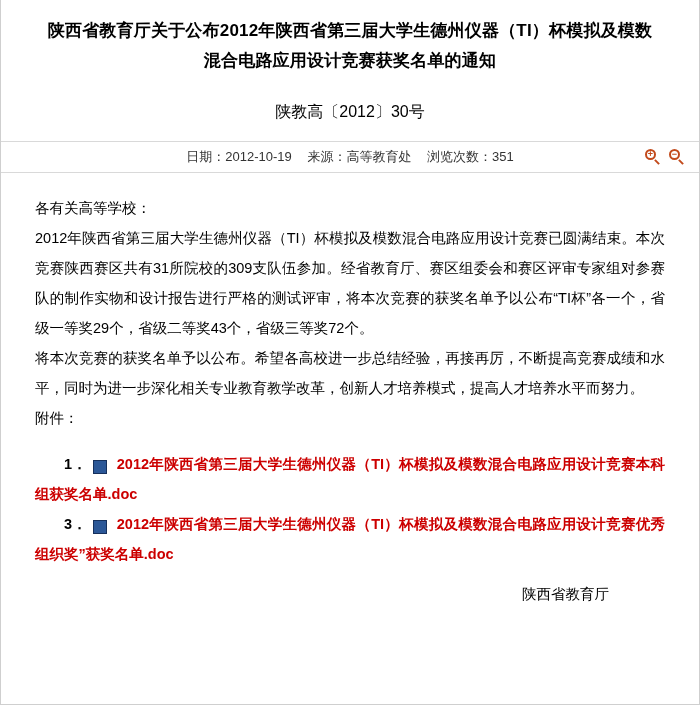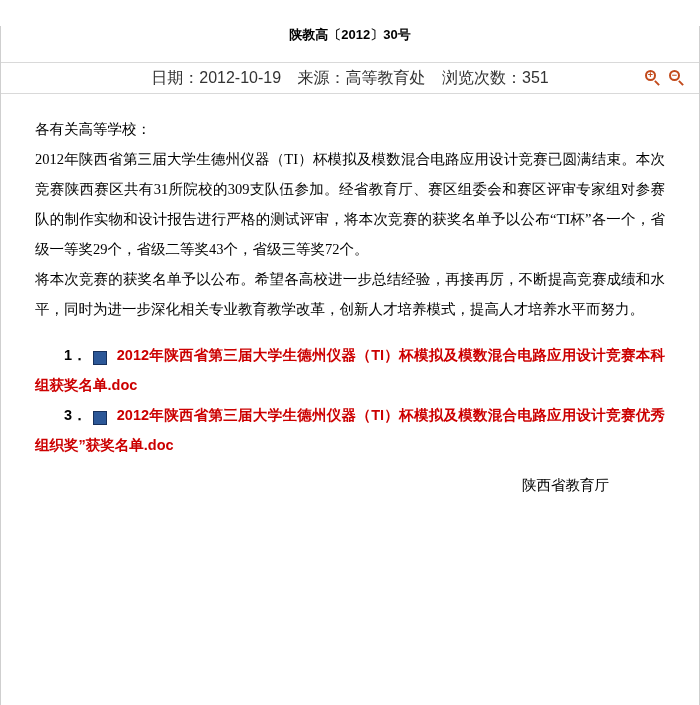--- a/index.html
+++ b/index.html
@@ -26,34 +26,34 @@
   .title {
     text-align: center;
     font-size: 17px;
     font-weight: bold;
     line-height: 30px;
     padding: 16px 40px 0 40px;
     letter-spacing: 0.2px;
   }
   .docnum {
     text-align: center;
-    font-size: 13px;
-    font-weight: bold;
+    font-size: 16px;
+    font-weight: normal;
     margin-top: 26px;
   }
   .metabar {
     margin-top: 18px;
     border-top: 1px solid #d9d9d9;
     border-bottom: 1px solid #d9d9d9;
     height: 30px;
     position: relative;
   }
   .meta-text {
     text-align: center;
-    font-size: 16px;
+    font-size: 13px;
     color: #333333;
     line-height: 30px;
   }
   .meta-text span {
     margin: 0 6px;
   }
   .zoom-icons {
     position: absolute;
     right: 14px;
     top: 0;
@@ -103,21 +103,20 @@
   }
   .body {
     padding: 20px 34px 0 34px;
     font-size: 14.5px;
     line-height: 30px;
     text-align: justify;
   }
   .body p {
     margin: 0;
     text-indent: 0;
-    font-family: Liberation Serif, serif;
   }
   .indent2 {
     text-indent: 2em;
   }
   .attach-label {
     text-indent: 2em;
     margin-top: 2px;
   }
   .attach-list {
     margin-top: 16px;
@@ -160,20 +159,21 @@
     font-size: 14.5px;
     line-height: 30px;
     margin-top: 10px;
   }
 </style>
 </head>
 <body>
 
 <div class="page">
 
+  <div class="title">陕西省教育厅关于公布2012年陕西省第三届大学生德州仪器（TI）杯模拟及模数混合电路应用设计竞赛获奖名单的通知</div>
 
   <div class="docnum">陕教高〔2012〕30号</div>
 
   <div class="metabar">
     <div class="meta-text">
       <span>日期：2012-10-19</span>
       <span>来源：高等教育处</span>
       <span>浏览次数：351</span>
     </div>
     <div class="zoom-icons">
@@ -191,20 +191,21 @@
   </div>
 
   <div class="body">
 
     <p>各有关高等学校：</p>
 
     <p class="indent2">2012年陕西省第三届大学生德州仪器（TI）杯模拟及模数混合电路应用设计竞赛已圆满结束。本次竞赛陕西赛区共有31所院校的309支队伍参加。经省教育厅、赛区组委会和赛区评审专家组对参赛队的制作实物和设计报告进行严格的测试评审，将本次竞赛的获奖名单予以公布“TI杯”各一个，省级一等奖29个，省级二等奖43个，省级三等奖72个。</p>
 
     <p class="indent2">将本次竞赛的获奖名单予以公布。希望各高校进一步总结经验，再接再厉，不断提高竞赛成绩和水平，同时为进一步深化相关专业教育教学改革，创新人才培养模式，提高人才培养水平而努力。</p>
 
+    <p class="attach-label">附件：</p>
 
     <div class="attach-list">
 
       <div class="attach-item">
         <span class="attach-num">1．</span>
         <span class="word-icon">W</span>
         <a class="attach-link" href="#">2012年陕西省第三届大学生德州仪器（TI）杯模拟及模数混合电路应用设计竞赛本科组获奖名单.doc</a>
       </div>
 
 

